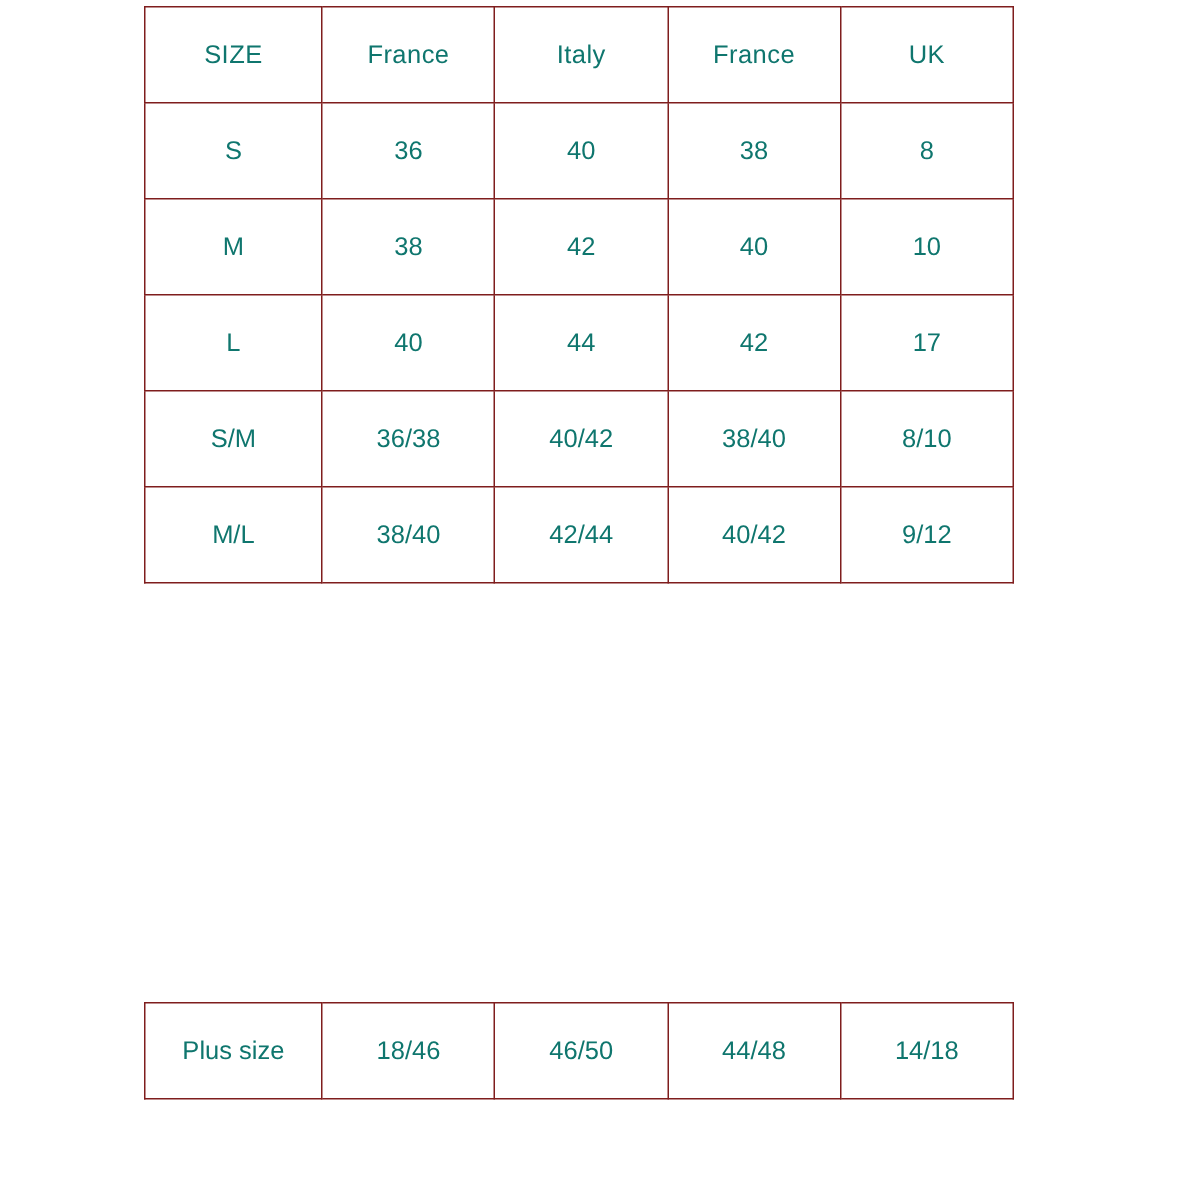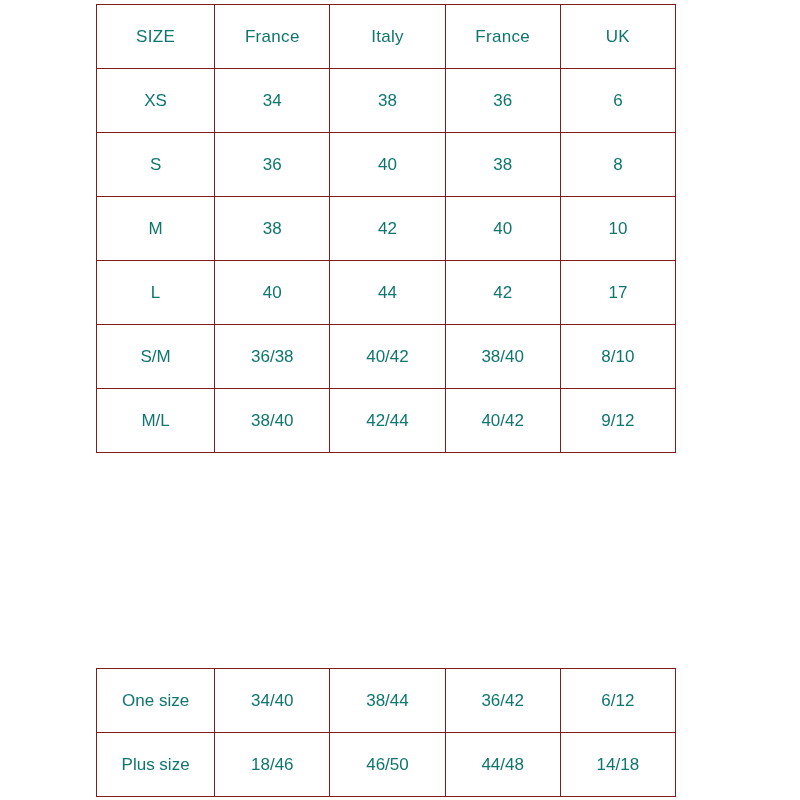--- a/index.html
+++ b/index.html
@@ -84,27 +84,20 @@
         <tr>
           <th class="head-cell">SIZE</th>
           <th class="head-cell">France</th>
           <th class="head-cell">Italy</th>
           <th class="head-cell">France</th>
           <th class="head-cell">UK</th>
         </tr>
       </thead>
       <tbody>
         <tr>
-          <td class="row-label">XS</td>
-          <td class="val">34</td>
-          <td class="val">38</td>
-          <td class="val">36</td>
-          <td class="val">6</td>
-        </tr>
-        <tr>
           <td class="row-label">S</td>
           <td class="val">36</td>
           <td class="val">40</td>
           <td class="val">38</td>
           <td class="val">8</td>
         </tr>
         <tr>
           <td class="row-label">M</td>
           <td class="val">38</td>
           <td class="val">42</td>
@@ -140,27 +133,20 @@
     <table class="size-table" id="secondary-table">
       <colgroup>
         <col class="c-size">
         <col class="c-rest">
         <col class="c-rest">
         <col class="c-rest">
         <col class="c-rest">
       </colgroup>
       <tbody>
         <tr>
-          <td class="row-label">One size</td>
-          <td class="val">34/40</td>
-          <td class="val">38/44</td>
-          <td class="val">36/42</td>
-          <td class="val">6/12</td>
-        </tr>
-        <tr>
           <td class="row-label">Plus size</td>
           <td class="val">18/46</td>
           <td class="val">46/50</td>
           <td class="val">44/48</td>
           <td class="val">14/18</td>
         </tr>
       </tbody>
     </table>
   </div>
 

